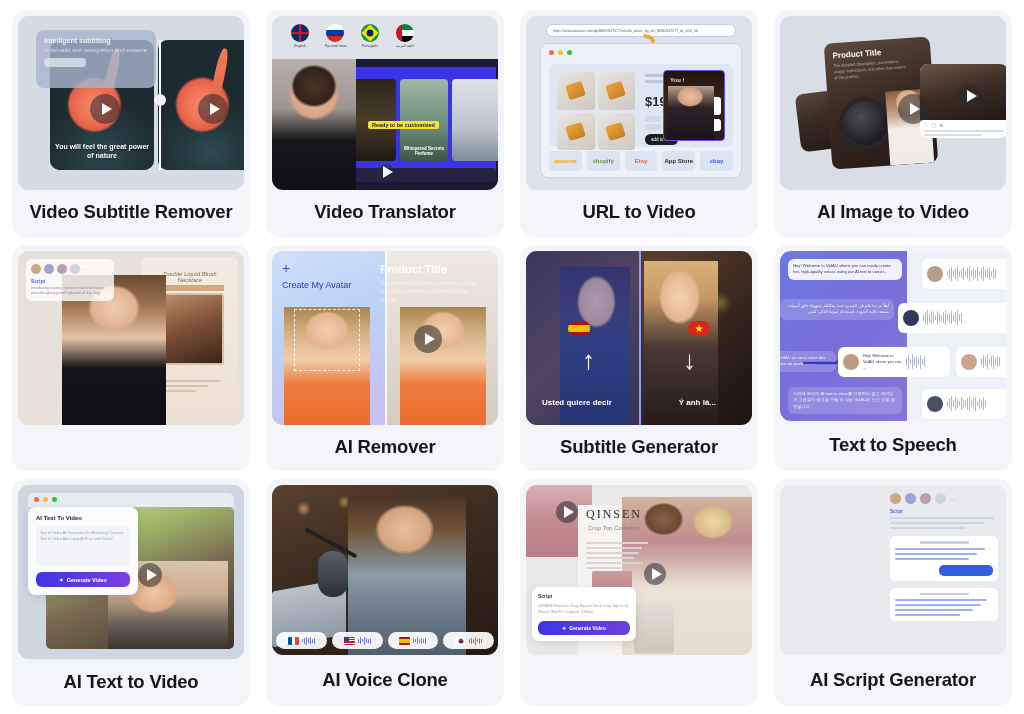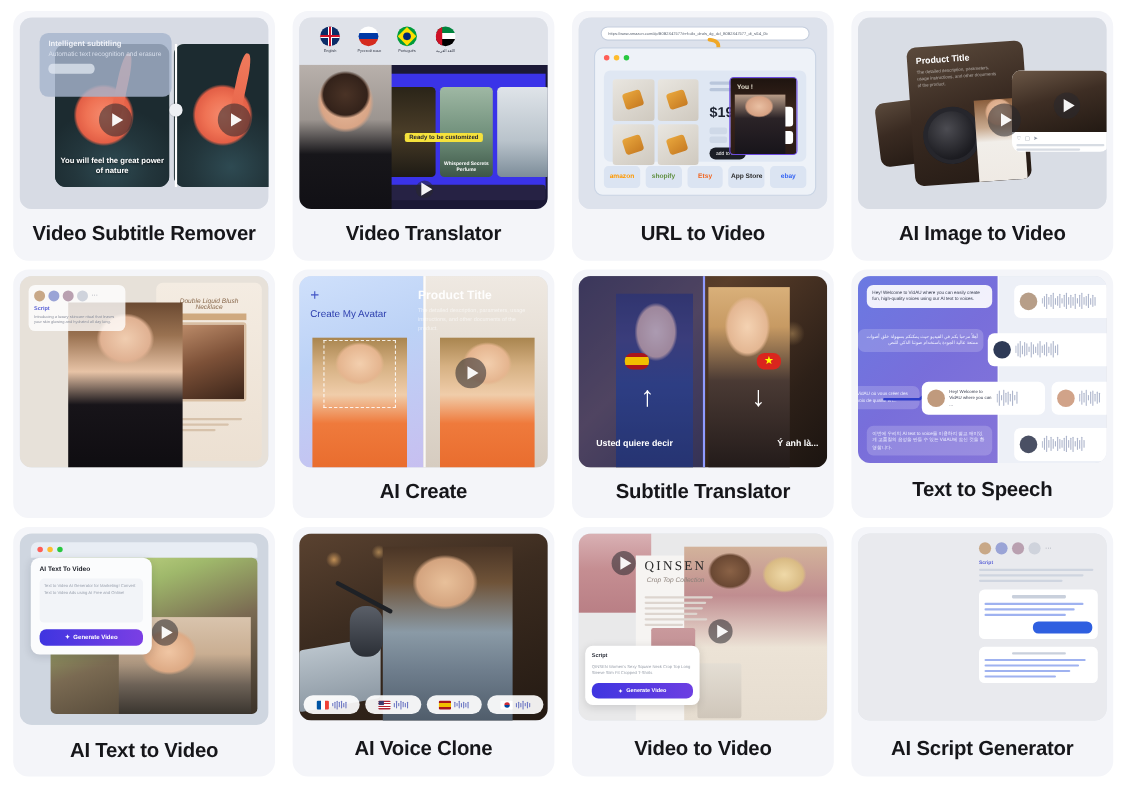--- a/index.html
+++ b/index.html
@@ -279,21 +279,21 @@
       background: radial-gradient(ellipse 40% 24% at 48% 22%, #f4d2b2 0%, #e4b793 60%, rgba(228,183,147,0) 70%),
                   linear-gradient(180deg,#d9b07a 0%, #c79a63 22%, #4a3a34 52%, #231b1a 100%); }
   .c7 .seam { position:absolute; left:50%; top:0; bottom:0; width:2px; background:#8f9bff; }
   .c7 .flagbadge { position:absolute; width:22px; height:15px; border-radius:7px; overflow:hidden; }
   .c7 .fes { background:linear-gradient(180deg,#aa151b 0 25%,#f1bf00 25% 75%,#aa151b 75% 100%); }
   .c7 .fvn { background:#da251d; }
   .c7 .fvn::after { content:"★"; position:absolute; inset:0; color:#ff0; font-size:10px;
       display:flex; align-items:center; justify-content:center; }
   .c7 .arrowup, .c7 .arrowdn { position:absolute; color:#fff; font-size:26px; line-height:1; }
   .c7 .capL { position:absolute; left:16px; bottom:18px; font-size:8px; font-weight:700; color:#fff; }
-  .c7 .capR { position:absolute; right:8px; bottom:18px; font-size:8px; font-weight:700; color:#fff; }
+  .c7 .capR { position:absolute; right:36px; bottom:18px; font-size:8px; font-weight:700; color:#fff; }
 
   
   .c8 .bg { position:absolute; inset:0; background:#cfd6e0; }
   .c8 .winbar { position:absolute; left:10px; right:10px; top:8px; height:14px;
       background:#e8edf4; border-radius:6px 6px 0 0; }
   .c8 .dots { position:absolute; left:6px; top:4px; display:flex; gap:4px; }
   .c8 .dots i { width:5px; height:5px; border-radius:50%; display:block; }
   .c8 .vidarea { position:absolute; left:28px; right:10px; top:22px; bottom:10px; border-radius:5px; overflow:hidden;
       background: linear-gradient(160deg,#cfe08e 0%, #9fb86b 26%, #7a6a52 55%, #3b3228 100%); }
   .c8 .sleeper { position:absolute; right:6px; bottom:0; width:120px; height:88px;
@@ -599,38 +599,38 @@
       <div class="plus">+</div>
       <div class="ctext">Create My Avatar</div>
       <div class="avatarL"></div>
       <div class="dash" style="left:22px; top:58px; width:66px; height:62px;"></div>
       <div class="avatarR"></div>
       <div class="ptitle2">Product Title</div>
       <div class="pdesc2">The detailed description, parameters, usage instructions, and other documents of the product.</div>
       <div class="seam"></div>
       <div class="play" style="left:142px; top:74px; width:28px; height:28px;"></div>
     </div>
-    <div class="card-label">AI Create</div>
+    <div class="card-label">AI Remover</div>
   </div>
 
   <div class="card c7 row2">
     <div class="thumb">
       <div class="bg"></div>
       <div class="womanL"></div>
       <div class="womanR"></div>
       <div class="tintL"></div>
       <div class="seam"></div>
       <div class="flagbadge fes" style="left:42px; top:70px;"></div>
       <div class="flagbadge fvn" style="right:42px; top:70px;"></div>
       <div class="arrowup" style="left:56px; top:96px;">↑</div>
       <div class="arrowdn" style="right:56px; top:96px;">↓</div>
       <div class="capL">Usted quiere decir</div>
       <div class="capR">Ý anh là...</div>
     </div>
-    <div class="card-label">Subtitle Translator</div>
+    <div class="card-label">Subtitle Generator</div>
   </div>
 
   <div class="card c9 row3">
     <div class="thumb">
       <div class="bg"></div>
       <div class="tintL"></div>
       <div class="seam"></div>
 
       <div class="bubble" style="left:8px; top:8px; width:114px;">Hey! Welcome to VidAU where you can easily create fun, high-quality voices using our AI text to voices.</div>
       <div class="bubble dim" style="left:0px; top:48px; width:114px; direction:rtl;">أهلاً مرحبا بكم في الفيديو حيث يمكنكم بسهولة خلق أصوات ممتعة عالية الجودة باستخدام صوتنا الذكي للنص</div>
@@ -869,21 +869,20 @@
       <div class="play" style="left:118px; top:78px; width:22px; height:22px;"></div>
       <div class="scriptcard">
         <div class="lbl">Script</div>
         <div class="tx">QINSEN Women's Sexy Square Neck Crop Top Long Sleeve Slim Fit Cropped T-Shirts</div>
         <div class="btn">
           <span>✦</span>
           <span>Generate Video</span>
         </div>
       </div>
     </div>
-    <div class="card-label">Video to Video</div>
   </div>
 
   <div class="card c12 row3">
     <div class="thumb">
       <div class="bg"></div>
       <div class="right">
         <div class="avatars">
           <i style="background:#c8a887"></i>
           <i style="background:#9aa4d6"></i>
           <i style="background:#b9a0b0"></i>

